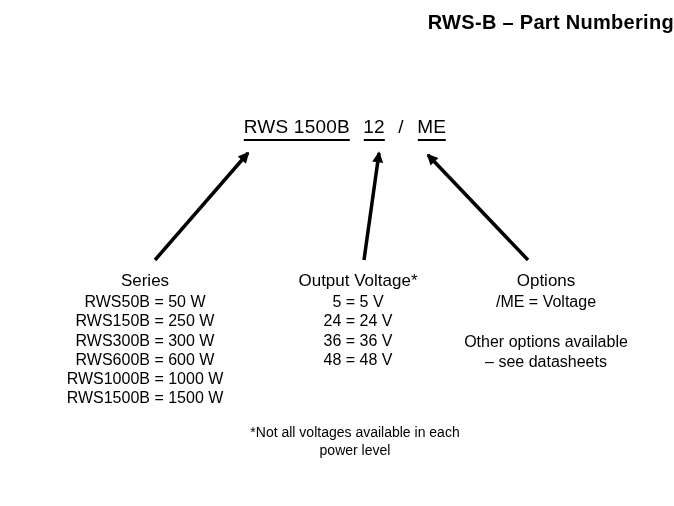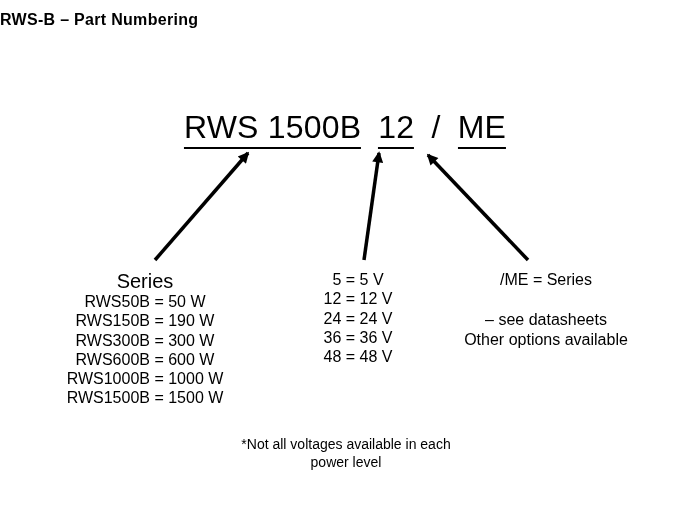--- a/index.html
+++ b/index.html
@@ -7,66 +7,65 @@
     width: 674px; height: 506px;
     background: #ffffff;
     color: #000000;
     font-family: "Liberation Sans", sans-serif;
     position: relative;
     overflow: hidden;
   }
   .title {
     position: absolute;
     top: 11px; left: 0; width: 674px;
-    text-align: left;
-    font-size: 16px;
+    text-align: right;
+    font-size: 20px;
     font-weight: bold;
     letter-spacing: 0.3px;
   }
   .partnum {
     position: absolute;
-    top: 109px;
+    top: 116px;
     left: 50%;
     transform: translateX(calc(-50% + 8px));
     white-space: nowrap;
-    font-size: 32px;
+    font-size: 19px;
     letter-spacing: 0.2px;
   }
   .partnum .seg { display: inline-block; }
   .partnum .seg + .seg { margin-left: 8px; }
   .partnum .u { border-bottom: 2px solid #000; padding-bottom: 1px; }
   .arrows {
     position: absolute;
     top: 0; left: 0;
     width: 674px; height: 506px;
     pointer-events: none;
   }
   .arrows line { stroke: #000; stroke-width: 3.5; }
   .col {
     position: absolute;
     top: 270px;
     transform: translateX(-50%);
     text-align: center;
   }
-  .col .hdr { font-size: 20px; line-height: 22px; white-space: nowrap; }
+  .col .hdr { font-size: 17px; line-height: 22px; white-space: nowrap; }
   .col .item { font-size: 16px; line-height: 19.3px; white-space: nowrap; }
   .col-series { left: 145px; }
   .col-voltage { left: 358px; }
   .col-options { left: 546px; }
   .note { margin-top: 21px; }
   .footnote {
     position: absolute;
     top: 423px;
-    left: 346px;
+    left: 355px;
     transform: translateX(-50%);
     text-align: center;
     font-size: 14px;
     line-height: 18px;
     white-space: nowrap;
-    margin-top: 12px;
   }
 </style>
 </head>
 <body>
 
 <div class="title">RWS-B – Part Numbering</div>
 
 <div class="partnum">
   <span class="seg u">RWS 1500B</span>
   <span class="seg u">12</span>
@@ -81,39 +80,40 @@
     </marker>
   </defs>
   <line x1="155" y1="260" x2="248" y2="153" marker-end="url(#ah)"></line>
   <line x1="364" y1="260" x2="379" y2="153" marker-end="url(#ah)"></line>
   <line x1="528" y1="260" x2="428" y2="155" marker-end="url(#ah)"></line>
 </svg>
 
 <div class="col col-series">
   <div class="hdr">Series</div>
   <div class="item">RWS50B = 50 W</div>
-  <div class="item">RWS150B = 190 W</div>
+  <div class="item">RWS150B = 250 W</div>
   <div class="item">RWS300B = 300 W</div>
   <div class="item">RWS600B = 600 W</div>
   <div class="item">RWS1000B = 1000 W</div>
   <div class="item">RWS1500B = 1500 W</div>
 </div>
 
 <div class="col col-voltage">
+  <div class="hdr">Output Voltage*</div>
   <div class="item">5 = 5 V</div>
-  <div class="item">12 = 12 V</div>
   <div class="item">24 = 24 V</div>
   <div class="item">36 = 36 V</div>
   <div class="item">48 = 48 V</div>
 </div>
 
 <div class="col col-options">
-  <div class="item">/ME = Series</div>
+  <div class="hdr">Options</div>
+  <div class="item">/ME = Voltage</div>
   <div class="note">
+    <div class="item">Other options available</div>
     <div class="item">– see datasheets</div>
-    <div class="item">Other options available</div>
   </div>
 </div>
 
 <div class="footnote">
   <div>*Not all voltages available in each</div>
   <div>power level</div>
 </div>
 
 </body></html>

